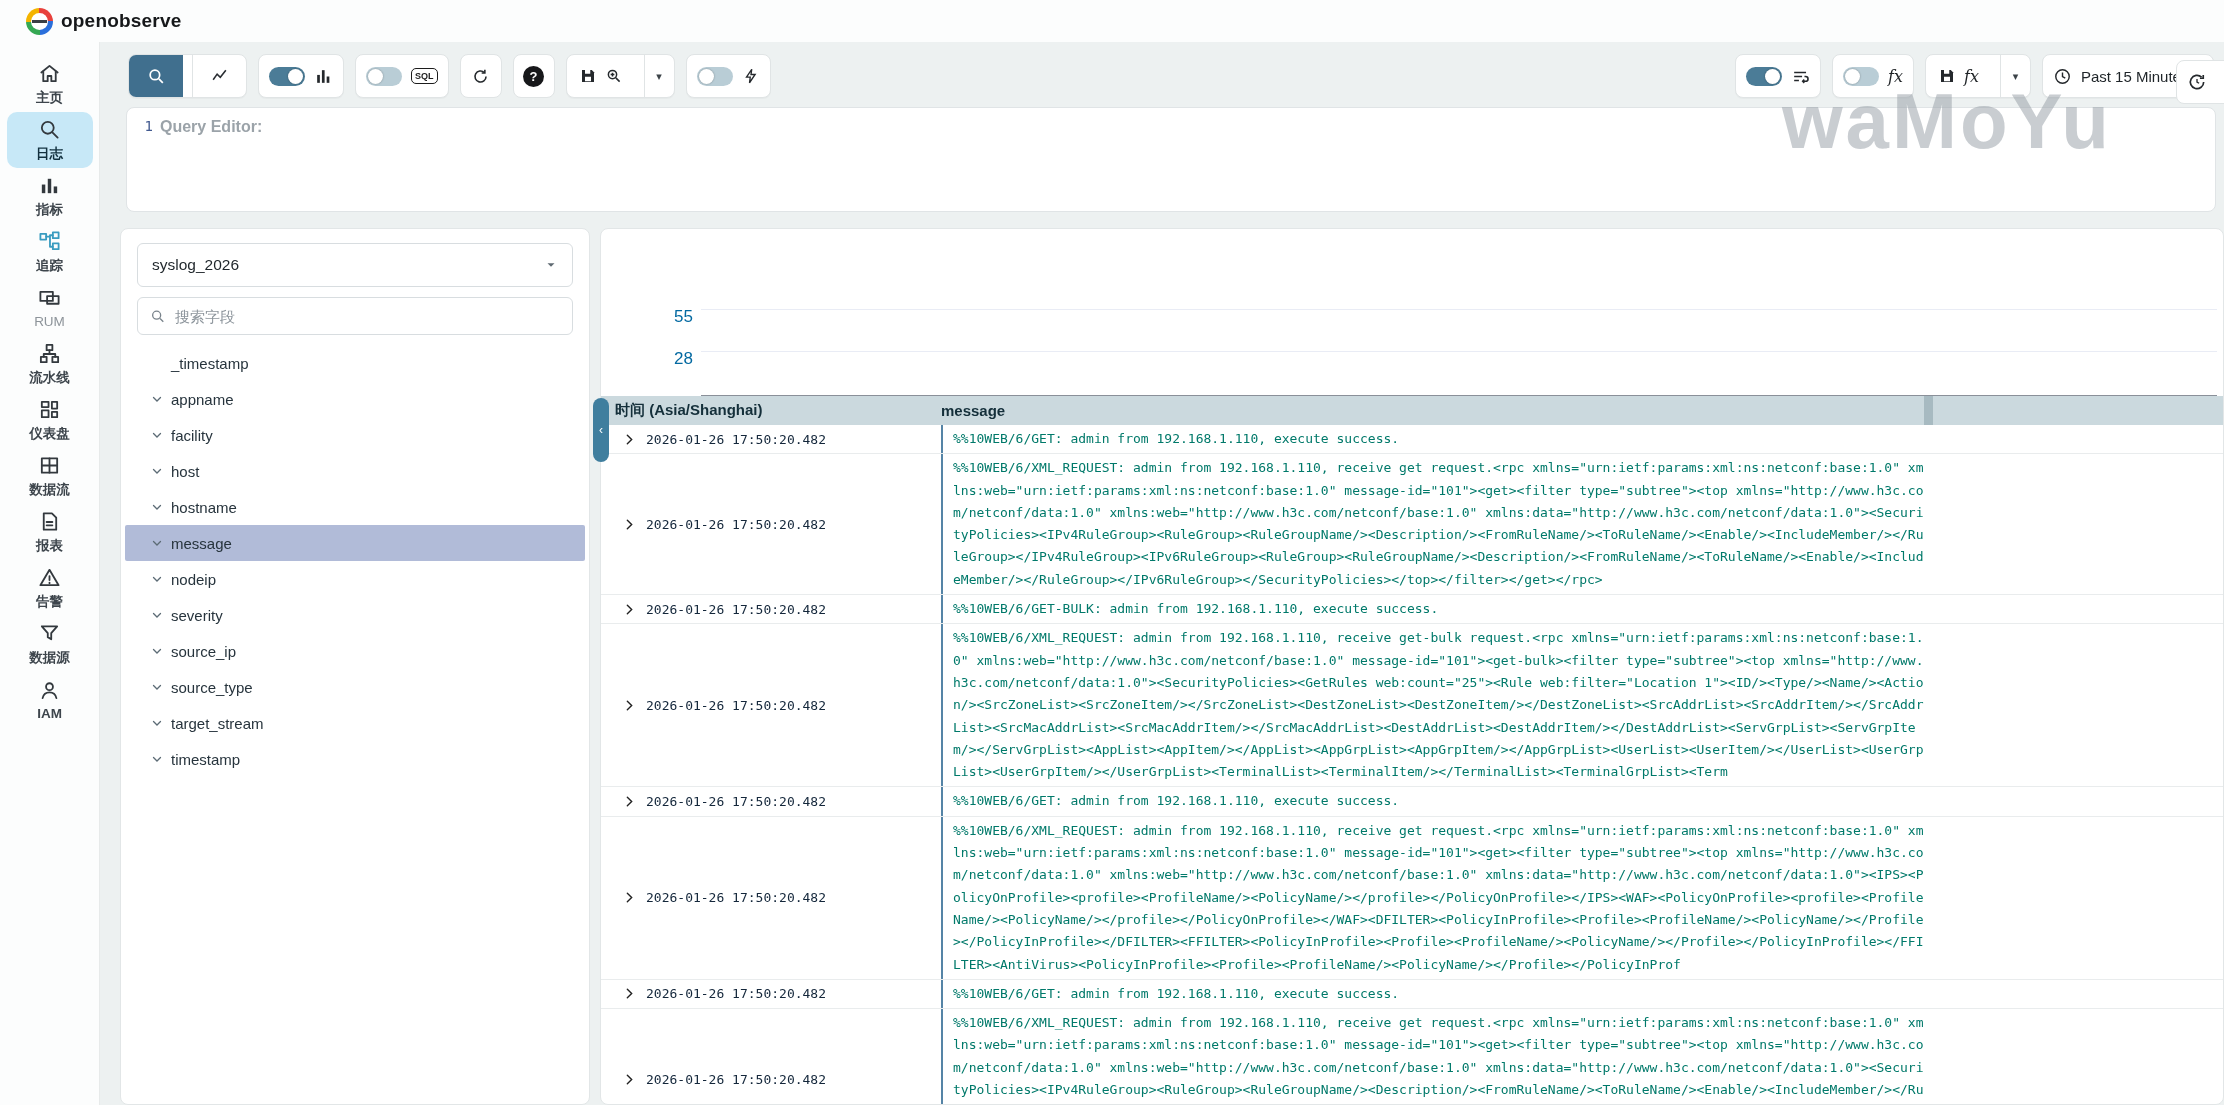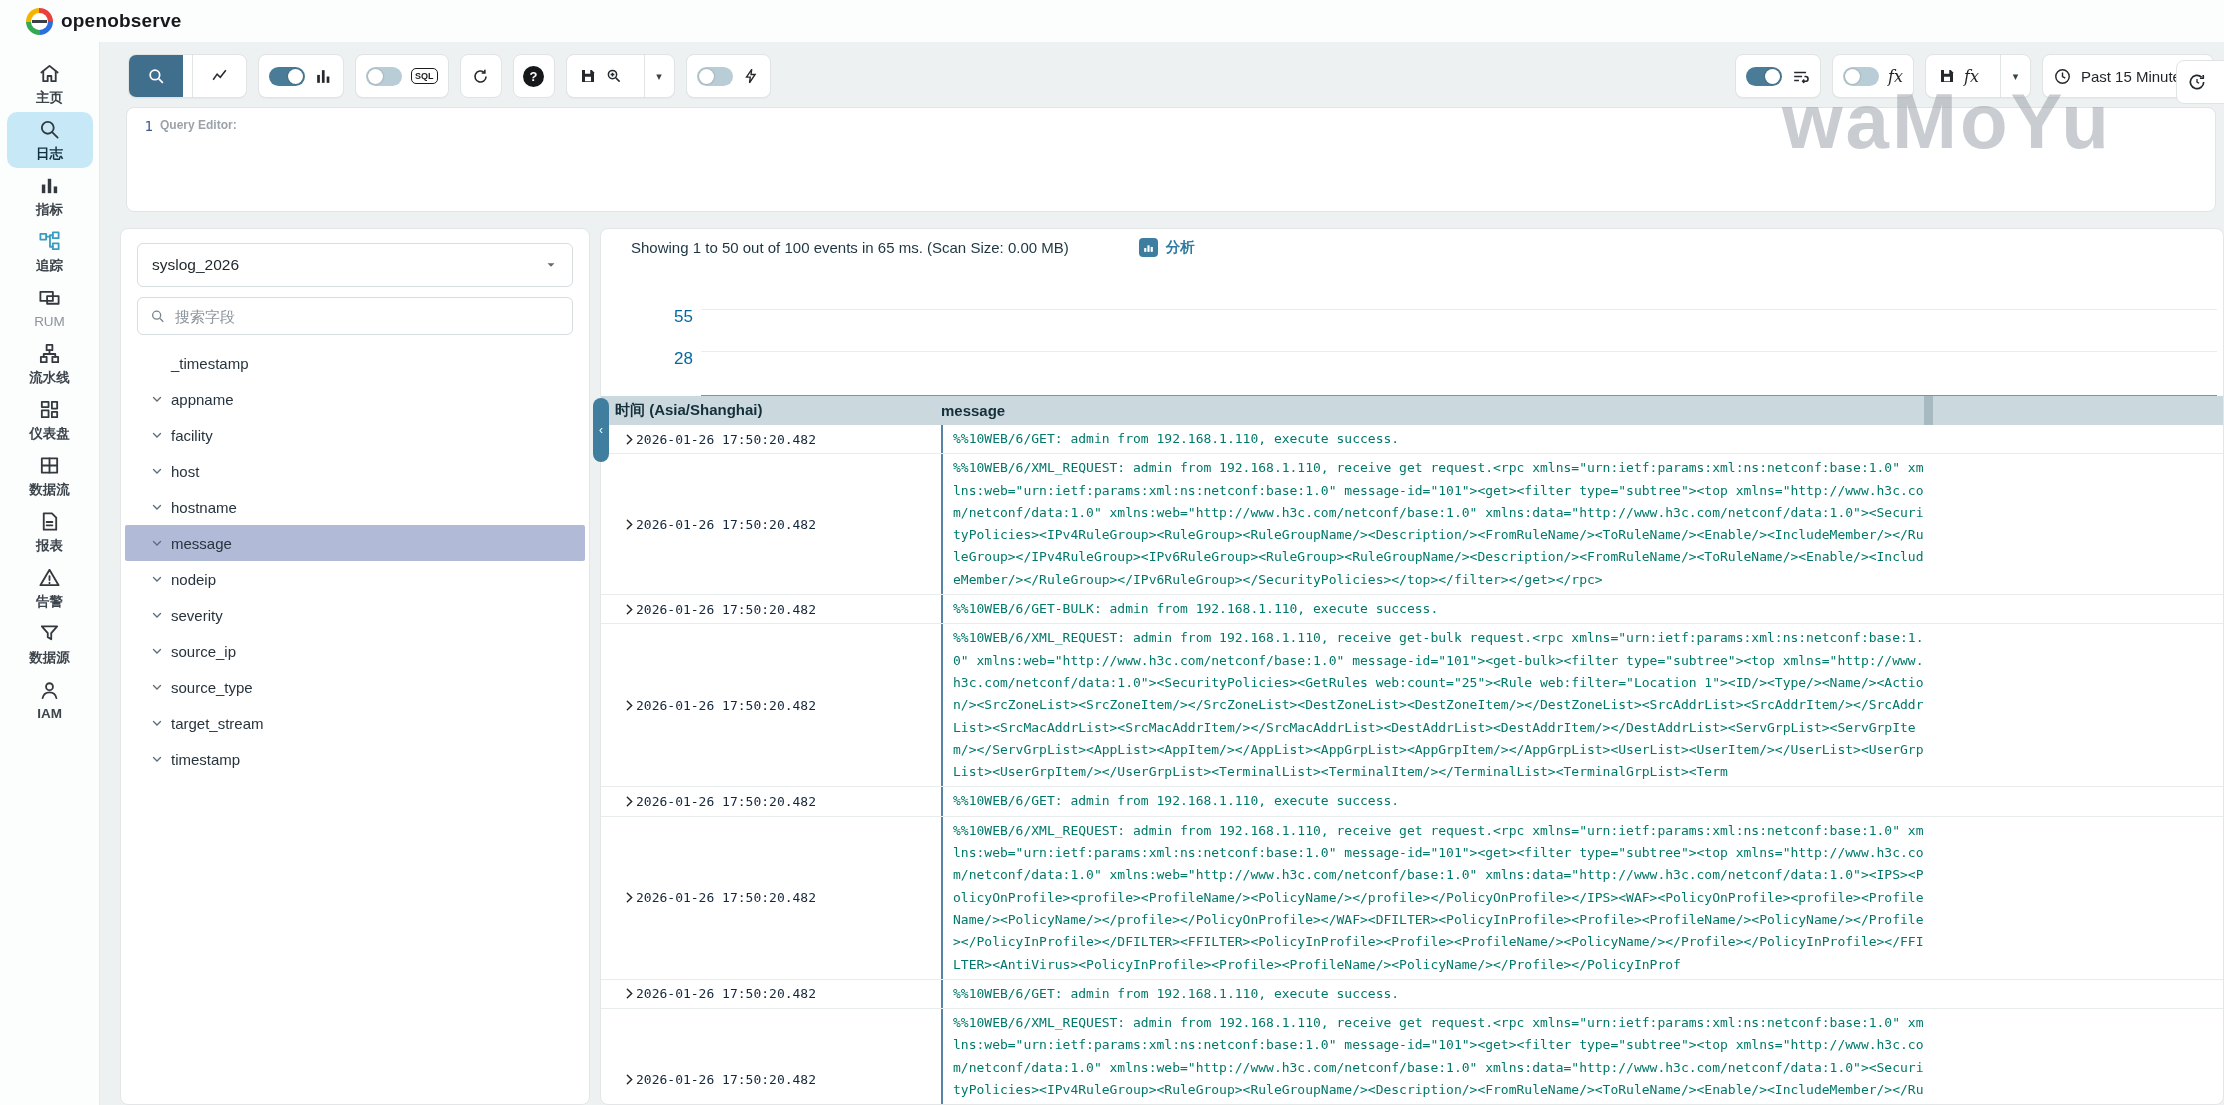--- a/index.html
+++ b/index.html
@@ -45,21 +45,21 @@
   .help-circle { width:21px; height:21px; border-radius:50%; background:#17181a; color:#fff; font-size:13px; font-weight:bold; display:flex; align-items:center; justify-content:center; }
   .caret-cell { width:30px; height:44px; display:flex; align-items:center; justify-content:center; border-left:1px solid #e0e4e5; color:#3c4348; font-size:11px; cursor:pointer; }
   .fx-txt { font-family:"DejaVu Serif",serif; font-style:italic; font-size:16px; color:#1d2124; }
   .time-label { font-size:15px; color:#1e2428; }
   .tb-icon { color:#24282c; }
   .edge-btn { position:absolute; right:-18px; top:6px; width:56px; height:44px; background:#fff; border:1px solid #e0e4e5; border-radius:8px; display:flex; align-items:center; padding-left:10px; }
 
   
   .query-card { position:absolute; left:126px; top:107px; width:2090px; height:105px; background:#fff; border:1px solid #e0e4e6; border-radius:8px; display:flex; padding:10px 0 0 8px; }
   .q-gutter { width:18px; text-align:right; font-size:14px; color:#41598f; font-family:"DejaVu Sans Mono",monospace; }
-  .q-placeholder { margin-left:7px; font-size:12px; font-weight:bold; color:#9ba3a9; }
+  .q-placeholder { margin-left:7px; font-size:16px; font-weight:bold; color:#9ba3a9; }
 
   
   .field-card { position:absolute; left:120px; top:228px; width:470px; height:877px; background:#fff; border:1px solid #e2e6e7; border-radius:8px; padding:14px 0 0 0; }
   .stream-select { margin:0 16px; height:44px; border:1px solid #d8dde0; border-radius:6px; display:flex; align-items:center; justify-content:space-between; padding:0 14px; cursor:pointer; }
   .stream-select .val { font-size:15.5px; color:#1f262b; }
   .field-search { margin:10px 16px 0; height:38px; border:1px solid #d8dde0; border-radius:6px; display:flex; align-items:center; gap:9px; padding:0 12px; color:#8d959c; }
   .field-search input { border:none; outline:none; font-size:15px; width:100%; color:#333; font-family:inherit; background:transparent; }
   .field-search input::placeholder { color:#8d959c; }
   .field-list { margin-top:10px; }
   .field-item { height:36px; display:flex; align-items:center; gap:8px; padding-left:30px; font-size:15px; color:#27343d; cursor:pointer; }
@@ -86,21 +86,21 @@
   .xtick { position:absolute; top:138px; transform:translateX(-50%); font-size:14.5px; color:#8f969c; }
   .tickmark { position:absolute; top:132px; width:1px; height:5px; background:#8a9099; }
 
   
   .log-table { position:absolute; left:0; top:167px; width:1624px; bottom:0; overflow:hidden; }
   .lt-header { height:29px; background:#cbd9de; display:flex; align-items:center; position:relative; }
   .lt-header .h-time { width:340px; padding-left:14px; font-size:15px; font-weight:bold; color:#142f3a; flex:none; }
   .lt-header .h-msg { font-size:15px; font-weight:bold; color:#142f3a; }
   .scroll-thumb { position:absolute; left:1323px; top:0; width:9px; height:29px; background:#a7bac1; }
   .log-row { display:flex; align-items:center; border-bottom:1px solid #e9eced; }
-  .cell-time { width:340px; flex:none; display:flex; align-items:center; padding-left:22px; }
+  .cell-time { width:340px; flex:none; display:flex; align-items:center; gap:10px; padding-left:22px; }
   .cell-time .ts { font-family:"DejaVu Sans Mono",monospace; font-size:13px; color:#14273b; }
   .row-chev { width:13px; height:13px; color:#222; flex:none; cursor:pointer; }
   .cell-msg { flex:1; border-left:2px solid #5584a6; padding:3px 10px; min-height:27px; display:flex; align-items:center; }
   .cell-msg .txt { font-family:"DejaVu Sans Mono",monospace; font-size:13px; line-height:22.3px; color:#00796a; max-width:975px; white-space:pre-wrap; overflow-wrap:anywhere; word-break:break-all; }
 
   .watermark { position:absolute; right:112px; top:76px; font-size:78px; font-weight:bold; color:rgba(148,156,163,.5); letter-spacing:3px; z-index:9; pointer-events:none; }
 </style>
 </head>
 <body>
 
@@ -452,33 +452,20 @@
         <span>timestamp</span>
       </div>
     </div>
 </div>
 
 <div class="collapse-pill">
   <span>‹</span>
 </div>
 
 <div class="main-card">
-  <div class="summary-row">
-    <span class="summary-text">Showing 1 to 50 out of 100 events in 65 ms. (Scan Size: 0.00 MB)</span>
-    <span class="analyze">
-      <span class="analyze-ic">
-        <svg viewBox="0 0 24 24" width="13" height="13" fill="#fff">
-            <rect x="4" y="13" width="4" height="7"></rect>
-            <rect x="10" y="8" width="4" height="12"></rect>
-            <rect x="16" y="11" width="4" height="9"></rect>
-          </svg>
-      </span>
-      <span class="analyze-lbl">分析</span>
-    </span>
-  </div>
 
   <div class="chart" id="histogram">
     <div class="plot" id="plotArea">
       <div class="axisline"></div>
     <div class="gridline" style="top: 44px;"></div>
         <div class="gridline" style="top: 86.2182px;"></div>
         <div class="tickmark" style="left: 0.5%;"></div>
         <span class="xtick" style="left: 0.5%;">17:36</span>
         <div class="tickmark" style="left: 16.85%;"></div>
         <span class="xtick" style="left: 16.85%;">17:38</span>

